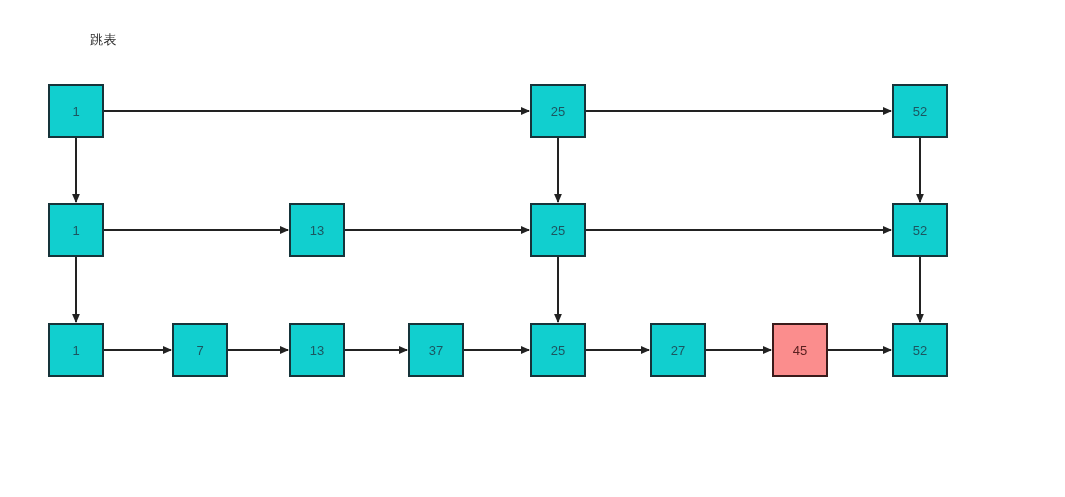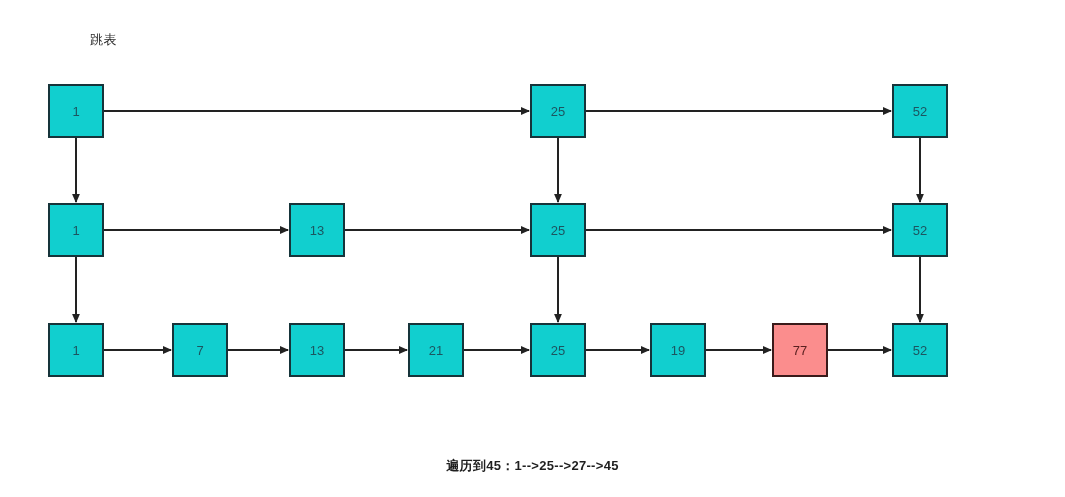--- a/index.html
+++ b/index.html
@@ -119,23 +119,22 @@
       <div class="node cyan" style="left: 48px; top: 84px; width: 56px; height: 54px;">1</div>
       <div class="node cyan" style="left: 530px; top: 84px; width: 56px; height: 54px;">25</div>
       <div class="node cyan" style="left: 892px; top: 84px; width: 56px; height: 54px;">52</div>
       <div class="node cyan" style="left: 48px; top: 203px; width: 56px; height: 54px;">1</div>
       <div class="node cyan" style="left: 289px; top: 203px; width: 56px; height: 54px;">13</div>
       <div class="node cyan" style="left: 530px; top: 203px; width: 56px; height: 54px;">25</div>
       <div class="node cyan" style="left: 892px; top: 203px; width: 56px; height: 54px;">52</div>
       <div class="node cyan" style="left: 48px; top: 323px; width: 56px; height: 54px;">1</div>
       <div class="node cyan" style="left: 172px; top: 323px; width: 56px; height: 54px;">7</div>
       <div class="node cyan" style="left: 289px; top: 323px; width: 56px; height: 54px;">13</div>
-      <div class="node cyan" style="left: 408px; top: 323px; width: 56px; height: 54px;">21</div>
+      <div class="node cyan" style="left: 408px; top: 323px; width: 56px; height: 54px;">37</div>
       <div class="node cyan" style="left: 530px; top: 323px; width: 56px; height: 54px;">25</div>
-      <div class="node cyan" style="left: 650px; top: 323px; width: 56px; height: 54px;">19</div>
-      <div class="node salmon" style="left: 772px; top: 323px; width: 56px; height: 54px;">77</div>
+      <div class="node cyan" style="left: 650px; top: 323px; width: 56px; height: 54px;">27</div>
+      <div class="node salmon" style="left: 772px; top: 323px; width: 56px; height: 54px;">45</div>
       <div class="node cyan" style="left: 892px; top: 323px; width: 56px; height: 54px;">52</div>
     </div>
 
-  <div class="caption">遍历到45：1--&gt;25--&gt;27--&gt;45</div>
 
 
 </div>
 
 </body></html>

